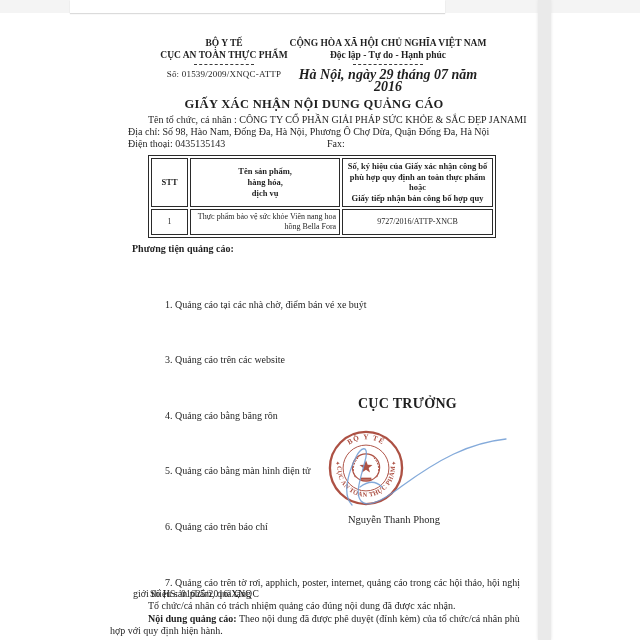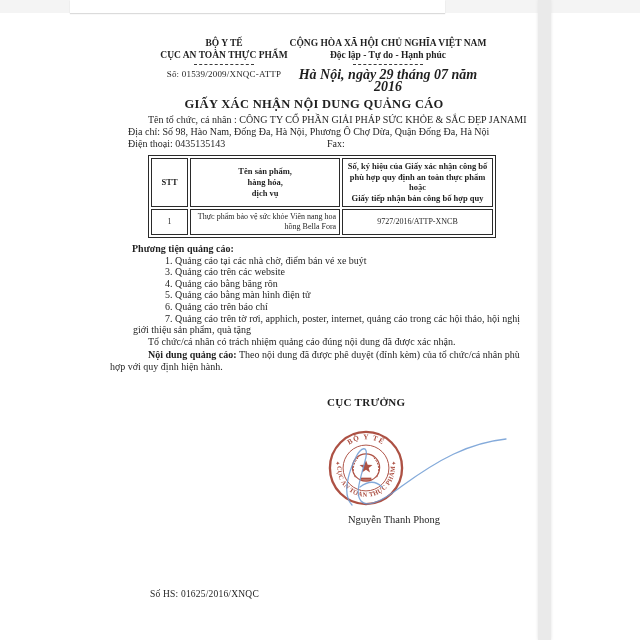--- a/index.html
+++ b/index.html
@@ -39,27 +39,27 @@
   th.h{font-size:8.5px;font-weight:bold;text-align:center;line-height:10.8px;padding:2px 3px;white-space:pre-line;}
   td.c{font-size:8px;line-height:10px;padding:2px 3px;}
   .col-stt{width:29px;text-align:center;}
   .col-name{width:141px;}
   .col-cert{width:142px;text-align:center;}
   td.cell-name{text-align:right;}
   td.cell-cert,td.cell-stt{text-align:center;}
 
   .media-label{font-weight:bold;margin:5px 0 0 4px;}
   .media-list{margin:0;}
-  .li{margin-left:5px;text-indent:32px;}
+  .li{margin-left:5px;text-indent:32px;margin-top:44px;}
   .p-content{margin:2px 0 0 -18px;text-indent:38px;}
   .p-content b{font-weight:bold;}
   .p-resp{text-indent:20px;}
 
-  .cuc-truong{position:absolute;left:327px;top:396px;width:130px;text-align:left;
-    font-size:11px;font-weight:bold;letter-spacing:.3px;}
+  .cuc-truong{position:absolute;left:327px;top:396px;width:130px;text-align:right;
+    font-size:14px;font-weight:bold;letter-spacing:.3px;}
   .sig-name{position:absolute;left:329px;top:514px;width:130px;text-align:center;font-size:10.5px;}
 
   .stamp-wrap{position:absolute;left:327px;top:429px;width:78px;height:78px;}
   .sig-wrap{position:absolute;left:330px;top:425px;width:185px;height:90px;}
 
   .footer-code{position:absolute;left:150px;top:589px;font-size:9.5px;letter-spacing:.2px;}
 </style>
 </head>
 <body>
 

